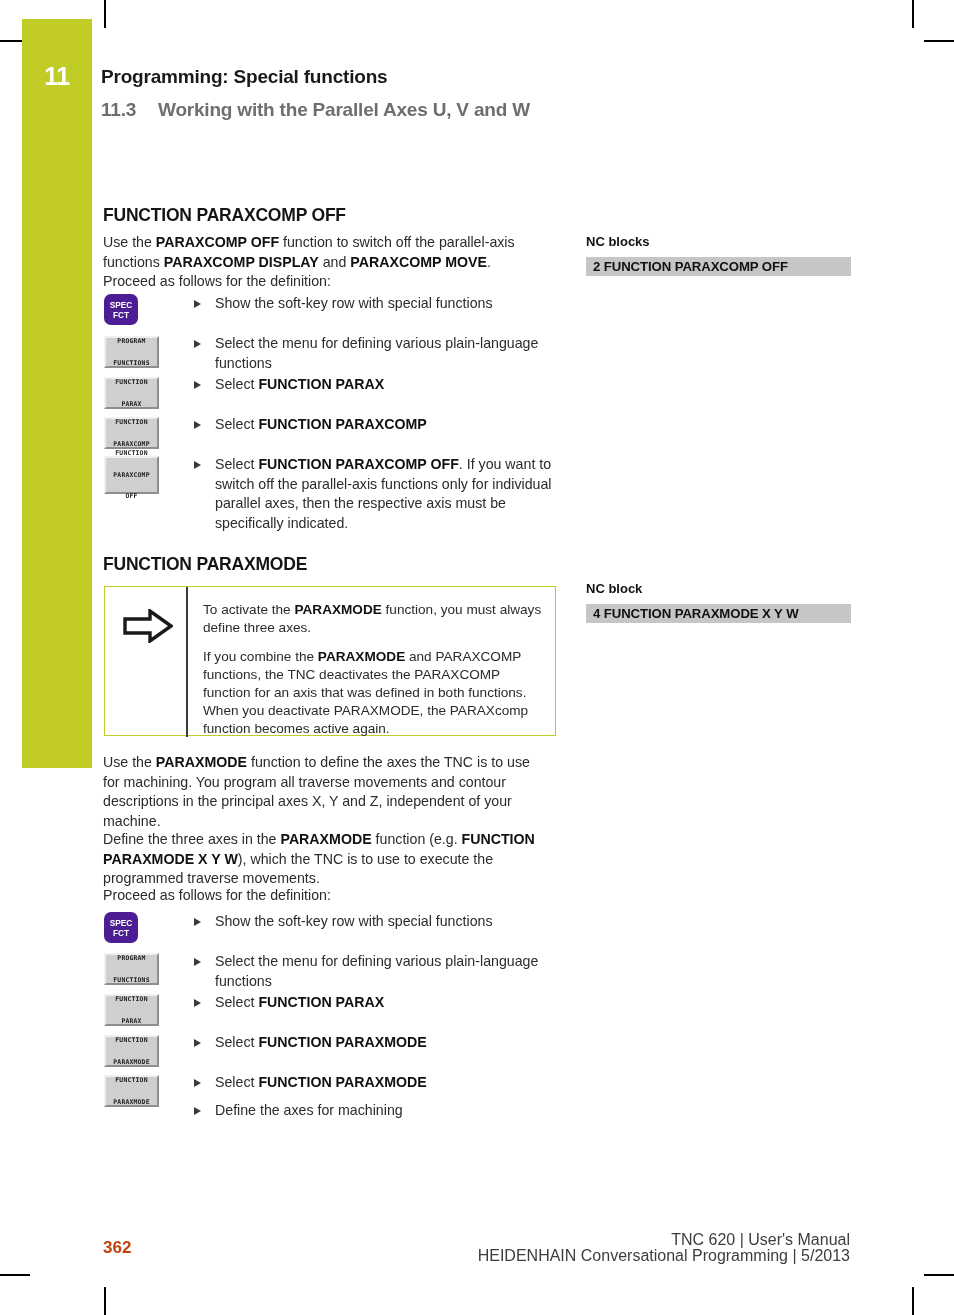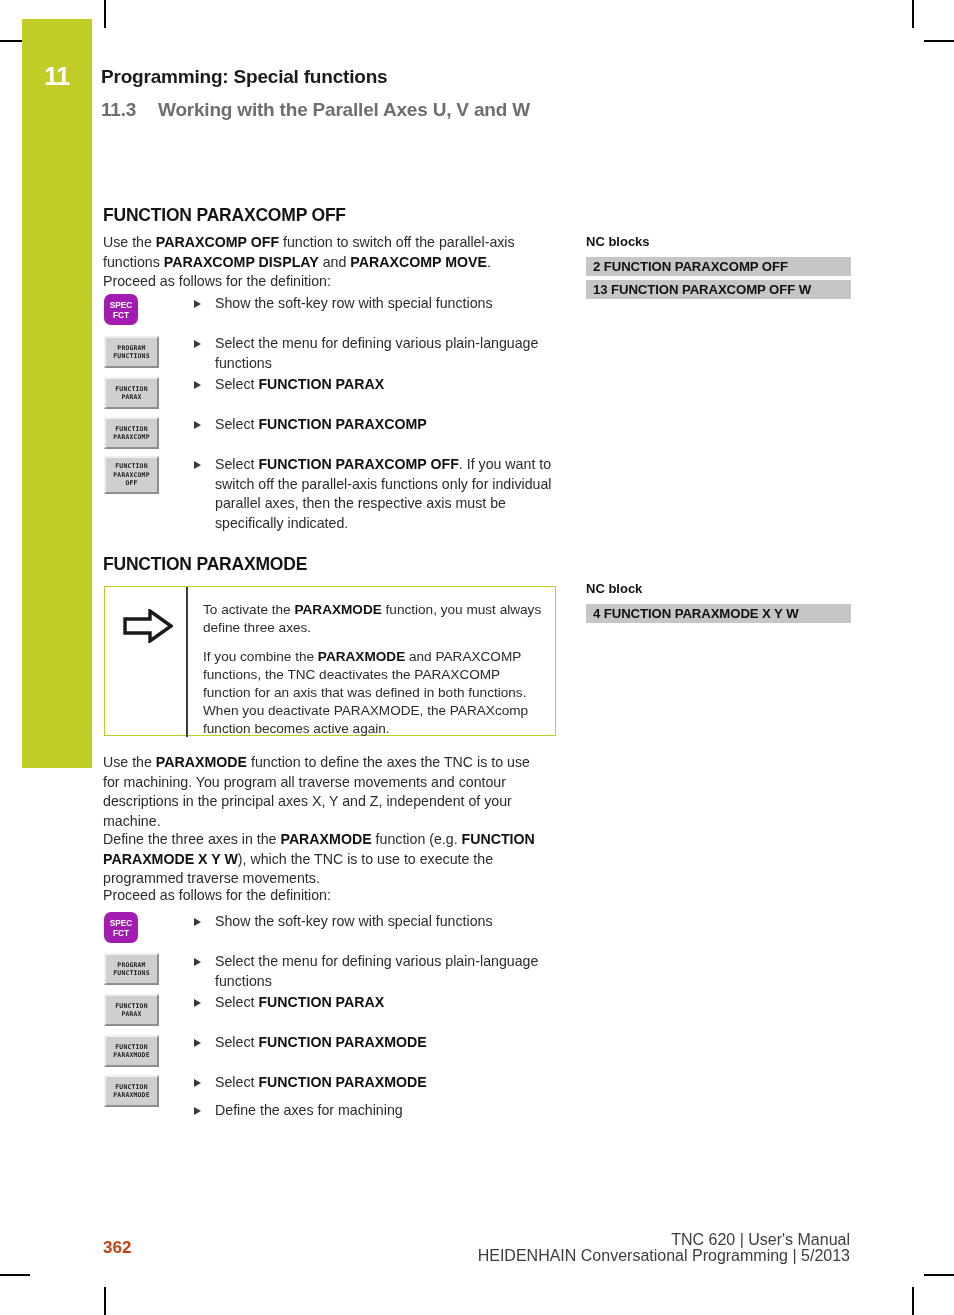--- a/index.html
+++ b/index.html
@@ -127,29 +127,30 @@
     flex-direction: column;
     align-items: center;
     justify-content: center;
     font-family: "DejaVu Sans Mono", monospace;
     font-size: 6.4px;
     font-weight: bold;
     color: #1d1d1d;
     letter-spacing: 0.2px;
     line-height: 8.5px;
     text-align: center;
+    gap: 13px;
   }
   .softkey.tall { height: 38px; }
 
   .hardkey {
     position: absolute;
     left: 104px;
     width: 34px;
     height: 31px;
-    background: #a21caf;
+    background: #4c1d95;
     border-radius: 7px;
     display: flex;
     flex-direction: column;
     align-items: center;
     justify-content: center;
     font-size: 8.3px;
     font-weight: bold;
     color: #ffffff;
     line-height: 10px;
     text-align: center;
@@ -252,21 +253,20 @@
   <div class="hdr-title">Programming: Special functions</div>
   <div class="hdr-sub">
     <span class="num">11.3</span><span>Working with the Parallel Axes U, V and W</span>
   </div>
 
   <div class="h2" style="left:103px; top:205px;">FUNCTION PARAXCOMP OFF</div>
   <div class="para" style="left:103px; top:233px;">Use the <b>PARAXCOMP OFF</b> function to switch off the parallel-axis functions <b>PARAXCOMP DISPLAY</b> and <b>PARAXCOMP MOVE</b>. Proceed as follows for the definition:</div>
 
   <div class="nc-label" style="left:586px; top:234px;">NC blocks</div>
   <div class="nc-row" style="top:257px;">2 FUNCTION PARAXCOMP OFF</div>
-  <div class="nc-row" style="top:280px;">13 FUNCTION PARAXCOMP OFF W</div>
 
   <div class="hardkey" style="top:294px;">
     <span>SPEC</span>
     <span>FCT</span>
   </div>
   <div class="softkey" style="top:336px;">
     <span>PROGRAM</span>
     <span>FUNCTIONS</span>
   </div>
   <div class="softkey" style="top:377px;">

